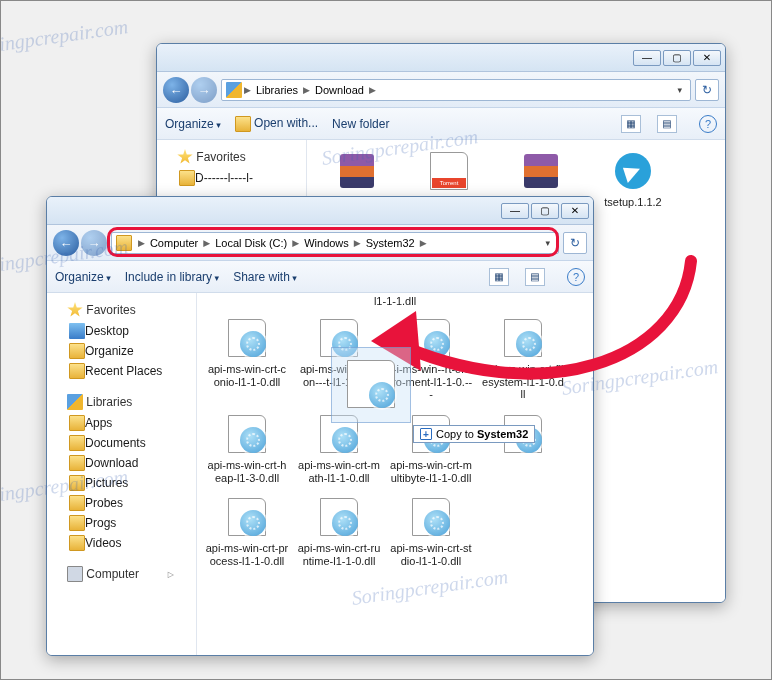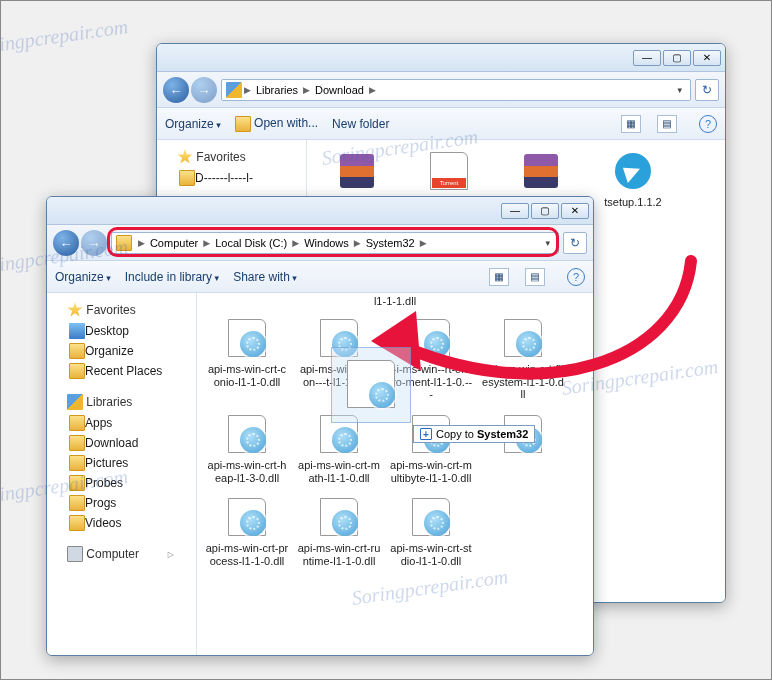--- a/index.html
+++ b/index.html
@@ -322,20 +322,24 @@
           <span>Recent Places</span>
         </div>
       <div style="height:10px"></div>
       <div class="side-group-title"><span class="ic ic-lib"></span>&nbsp;<span>Libraries</span></div>
       <div class="side-item">
           <span class="ic ic-folder"></span>
           <span>Apps</span>
         </div>
       <div class="side-item">
           <span class="ic ic-folder"></span>
+          <span>Documents</span>
+        </div>
+      <div class="side-item">
+          <span class="ic ic-folder"></span>
           <span>Download</span>
         </div>
       <div class="side-item">
           <span class="ic ic-folder"></span>
           <span>Pictures</span>
         </div>
       <div class="side-item">
           <span class="ic ic-folder"></span>
           <span>Probes</span>
         </div>

